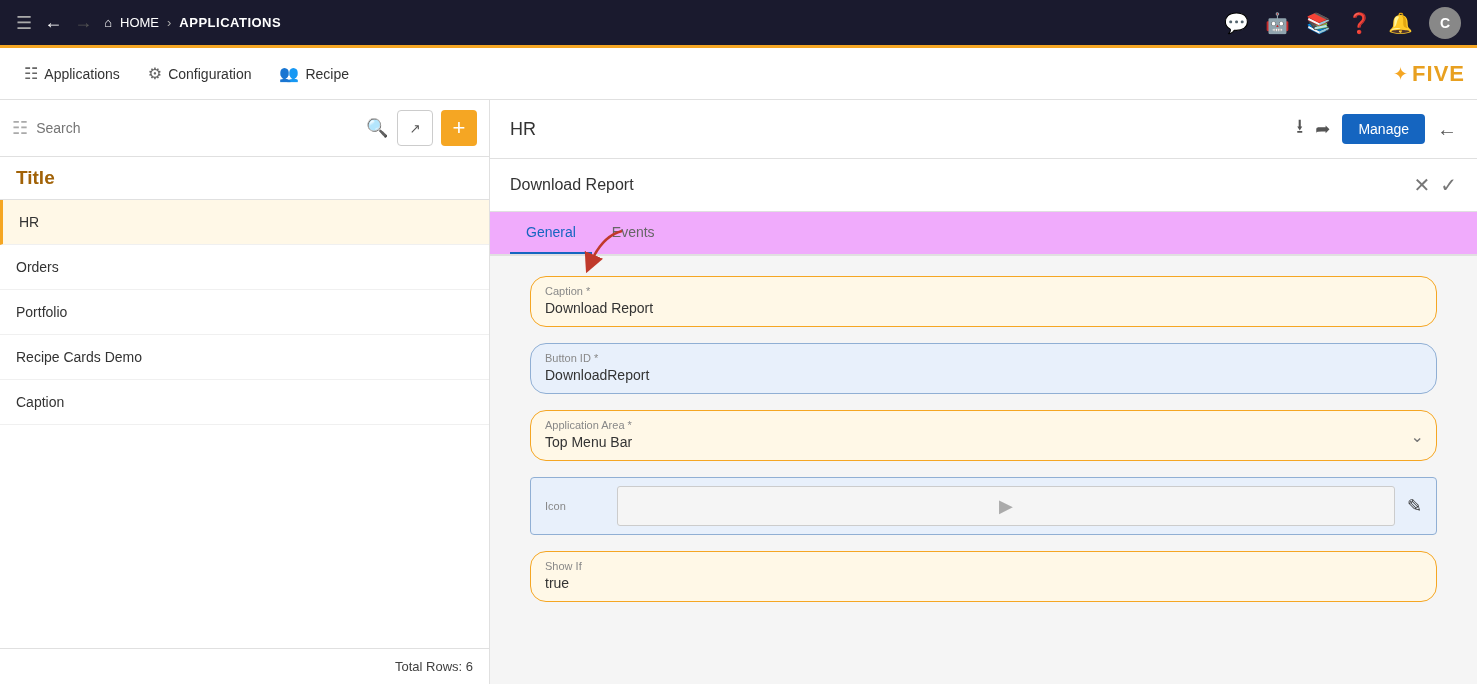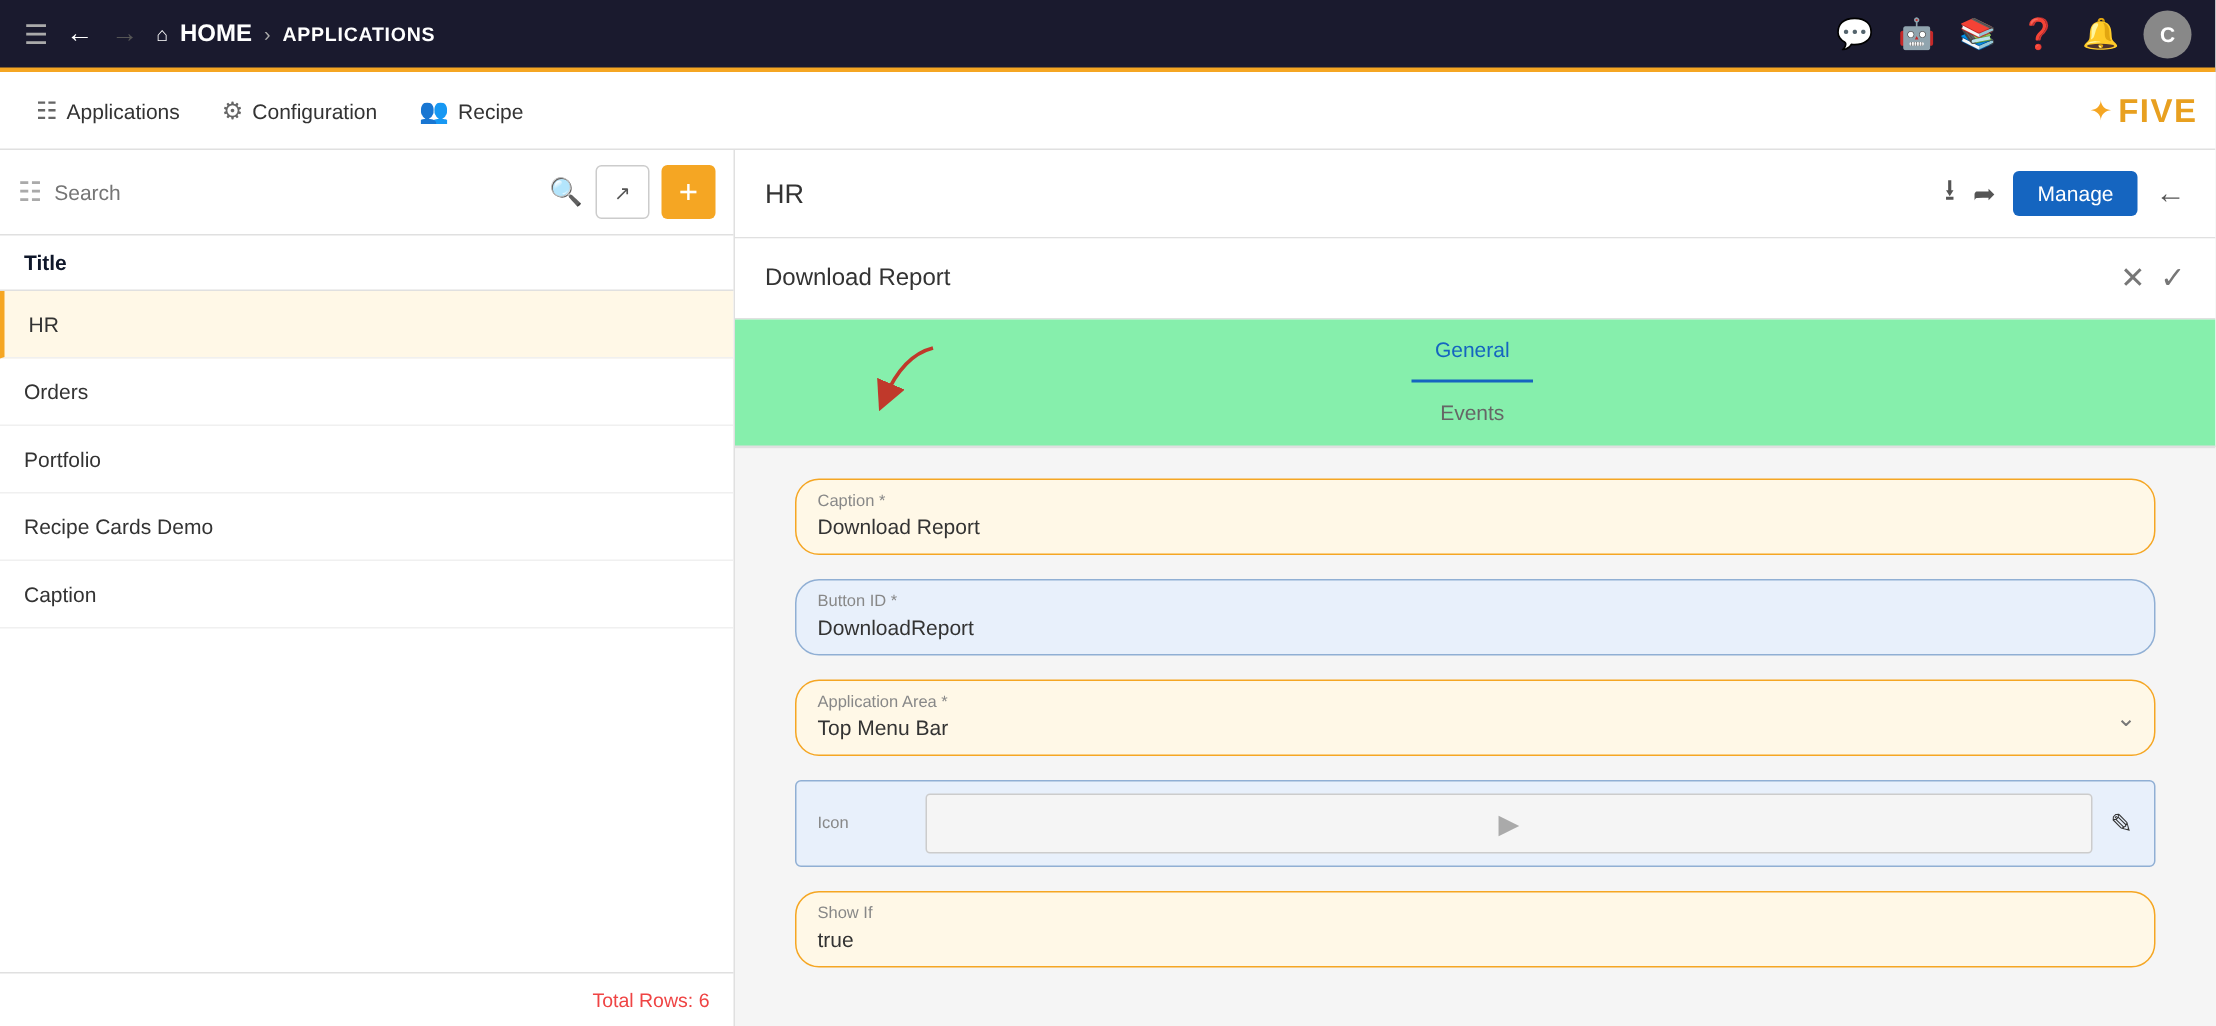--- a/index.html
+++ b/index.html
@@ -76,39 +76,39 @@
       color: #555;
     }
     .sidebar-add-btn {
       width: 36px; height: 36px; background: #f5a623;
       border: none; border-radius: 4px;
       cursor: pointer; display: flex; align-items: center; justify-content: center;
       color: #fff; font-size: 22px; font-weight: 300;
     }
     .sidebar-table-header {
       padding: 10px 16px;
-      font-weight: 700; font-size: 14px; color: #0f172a;
+      font-weight: 700; font-size: 19px; color: #a16207;
       border-bottom: 1px solid #e0e0e0;
     }
     .sidebar-list { flex: 1; overflow-y: auto; }
     .sidebar-list-item {
       padding: 14px 16px;
       font-size: 14px; color: #333;
       border-bottom: 1px solid #f0f0f0;
       cursor: pointer;
     }
     .sidebar-list-item.active {
       background: #fff8e7;
       border-left: 3px solid #f5a623;
       font-weight: 500;
     }
     .sidebar-footer {
       padding: 10px 16px;
       border-top: 1px solid #e0e0e0;
-      font-size: 13px; color: #ef4444;
+      font-size: 13px; color: #404040;
       text-align: right;
     }
 
     
     .right-panel {
       flex: 1;
       background: #f5f5f5;
       display: flex;
       flex-direction: column;
     }
@@ -144,24 +144,23 @@
     .form-panel-title {
       font-size: 16px; font-weight: 500; color: #333;
     }
     .form-panel-actions { display: flex; gap: 10px; }
     .form-action-icon { color: #777; font-size: 20px; cursor: pointer; }
 
     
     .tabs {
       display: flex; align-items: center;
       padding: 0 20px;
-      background: #86efac;
+      background: #f0abfc;
       border-bottom: 1px solid #e0e0e0;
       position: relative;
-      flex-direction: column;
     }
     .tab {
       padding: 12px 16px; font-size: 14px;
       cursor: pointer; color: #666;
       border-bottom: 2px solid transparent;
       margin-right: 4px;
     }
     .tab.active { color: #1565c0; border-bottom: 2px solid #1565c0; font-weight: 500; }
 
     
@@ -226,21 +225,21 @@
 </head>
 <body>
 
 <div class="top-nav">
   <div class="top-nav-left">
     <span class="top-nav-menu-icon">☰</span>
     <span class="top-nav-back">←</span>
     <span class="top-nav-forward">→</span>
     <div class="top-nav-breadcrumb">
       <span class="home-icon">⌂</span>
-      <span style="color:#fff;font-size:16px;font-weight:700;">HOME</span>
+      <span style="color:#fff;font-size:13px;font-weight:400;">HOME</span>
       <span class="sep">›</span>
       <span class="current">APPLICATIONS</span>
     </div>
   </div>
   <div class="top-nav-right">
     <span class="top-nav-icon" title="Chat">💬</span>
     <span class="top-nav-icon" title="Bot">🤖</span>
     <span class="top-nav-icon" title="Library">📚</span>
     <span class="top-nav-icon" title="Help">❓</span>
     <span class="top-nav-icon" title="Notifications">🔔</span>

